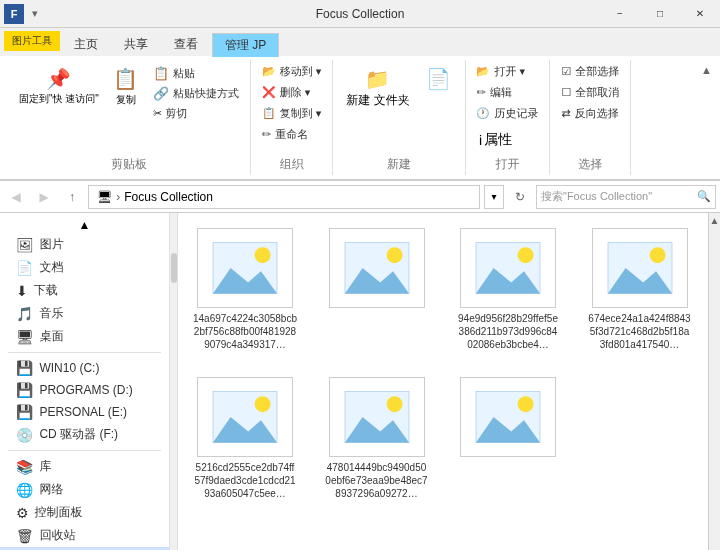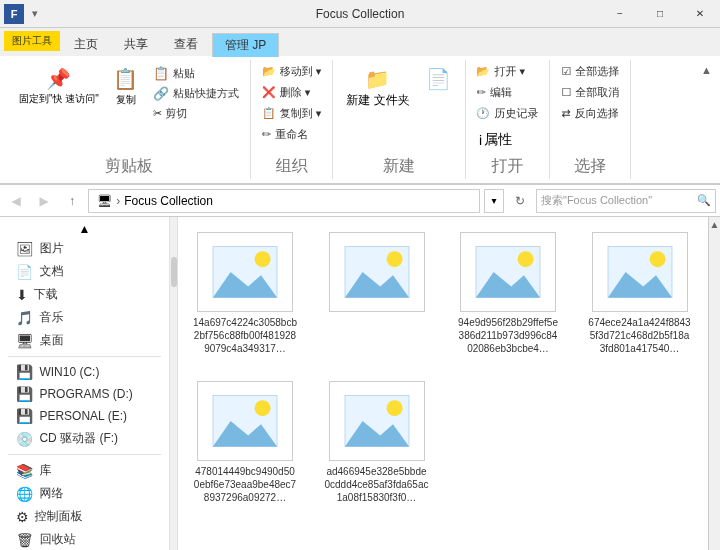--- a/index.html
+++ b/index.html
@@ -248,21 +248,21 @@
       min-width: 50px;
     }
     .rsec:last-child { border-right: none; }
     .rsec-top {
       display: flex;
       align-items: flex-start;
       gap: 2px;
       flex: 1;
     }
     .rsec-label {
-      font-size: 16px;
+      font-size: 12px;
       color: #777;
       text-align: center;
       padding-top: 2px;
     }
     .rg-col { display: flex; flex-direction: column; gap: 1px; }
 
     .small-btn {
       display: flex; align-items: center;
       gap: 4px; padding: 1px 4px;
       cursor: pointer; font-size: 11px;
@@ -566,43 +566,53 @@
           <svg class="img-placeholder" viewBox="0 0 96 80" xmlns="http://www.w3.org/2000/svg">
             <rect width="96" height="80" fill="white"></rect>
             <rect x="8" y="8" width="80" height="64" fill="#e8f4ff" stroke="#b0d0f0" stroke-width="1"></rect>
             <polygon points="8,72 30,40 52,58 68,44 88,72" fill="#4a9fd4" opacity="0.7"></polygon>
             <circle cx="70" cy="24" r="10" fill="#ffd700" opacity="0.8"></circle>
           </svg>
         </div>
         <div class="file-name">674ece24a1a424f88435f3d721c468d2b5f18a3fd801a417540…</div>
       </div>
 
-
       <div class="file-item">
         <div class="file-thumbnail">
           <svg class="img-placeholder" viewBox="0 0 96 80" xmlns="http://www.w3.org/2000/svg">
             <rect width="96" height="80" fill="white"></rect>
             <rect x="8" y="8" width="80" height="64" fill="#e8f4ff" stroke="#b0d0f0" stroke-width="1"></rect>
             <polygon points="8,72 30,40 52,58 68,44 88,72" fill="#4a9fd4" opacity="0.7"></polygon>
             <circle cx="70" cy="24" r="10" fill="#ffd700" opacity="0.8"></circle>
           </svg>
         </div>
-        <div class="file-name">478014449bc9490d500ebf6e73eaa9be48ec78937296a09272…</div>
+        <div class="file-name">5216cd2555ce2db74ff57f9daed3cde1cdcd2193a605047c5ee…</div>
       </div>
 
       <div class="file-item">
         <div class="file-thumbnail">
           <svg class="img-placeholder" viewBox="0 0 96 80" xmlns="http://www.w3.org/2000/svg">
             <rect width="96" height="80" fill="white"></rect>
             <rect x="8" y="8" width="80" height="64" fill="#e8f4ff" stroke="#b0d0f0" stroke-width="1"></rect>
             <polygon points="8,72 30,40 52,58 68,44 88,72" fill="#4a9fd4" opacity="0.7"></polygon>
             <circle cx="70" cy="24" r="10" fill="#ffd700" opacity="0.8"></circle>
           </svg>
         </div>
-        <div class="file-name">ad466945e328e5bbde0cddd4ce85af3fda65ac1a08f15830f3f0…</div>
+        <div class="file-name">478014449bc9490d500ebf6e73eaa9be48ec78937296a09272…</div>
+      </div>
+
+      <div class="file-item">
+        <div class="file-thumbnail">
+          <svg class="img-placeholder" viewBox="0 0 96 80" xmlns="http://www.w3.org/2000/svg">
+            <rect width="96" height="80" fill="white"></rect>
+            <rect x="8" y="8" width="80" height="64" fill="#e8f4ff" stroke="#b0d0f0" stroke-width="1"></rect>
+            <polygon points="8,72 30,40 52,58 68,44 88,72" fill="#4a9fd4" opacity="0.7"></polygon>
+            <circle cx="70" cy="24" r="10" fill="#ffd700" opacity="0.8"></circle>
+          </svg>
+        </div>
       </div>
 
 
     </div>
   </div>
 
   <div style="width:12px;background:#f0f0f0;border-left:1px solid #ccc;display:flex;flex-direction:column;align-items:center;">
     <div style="font-size:10px;margin-top:2px;color:#666;">▲</div>
     <div style="flex:1;"></div>
 

